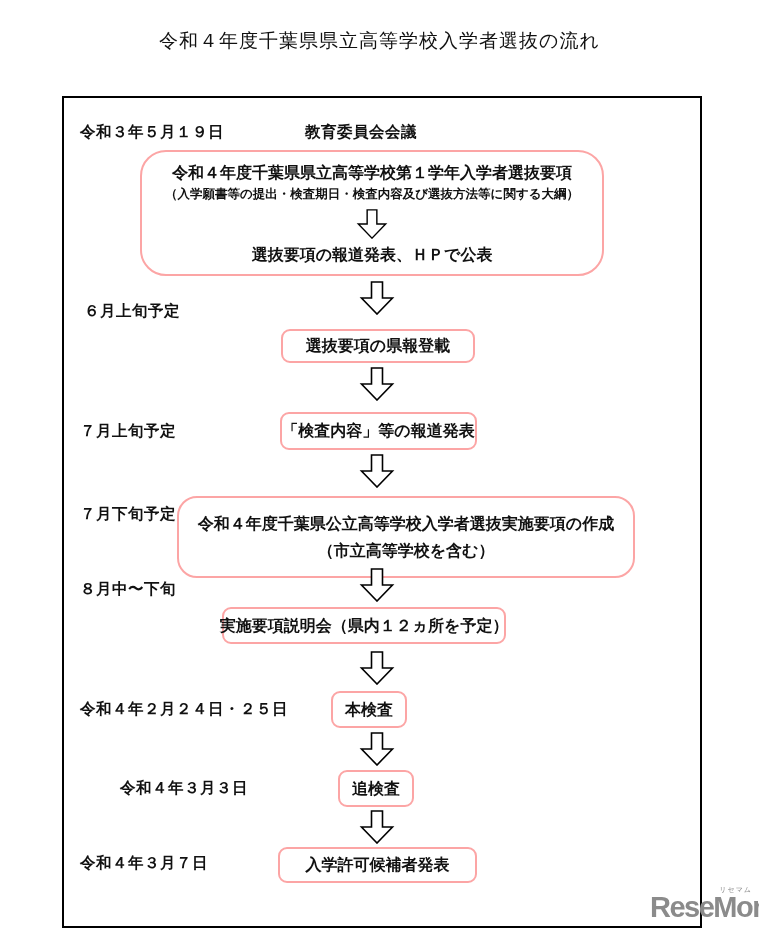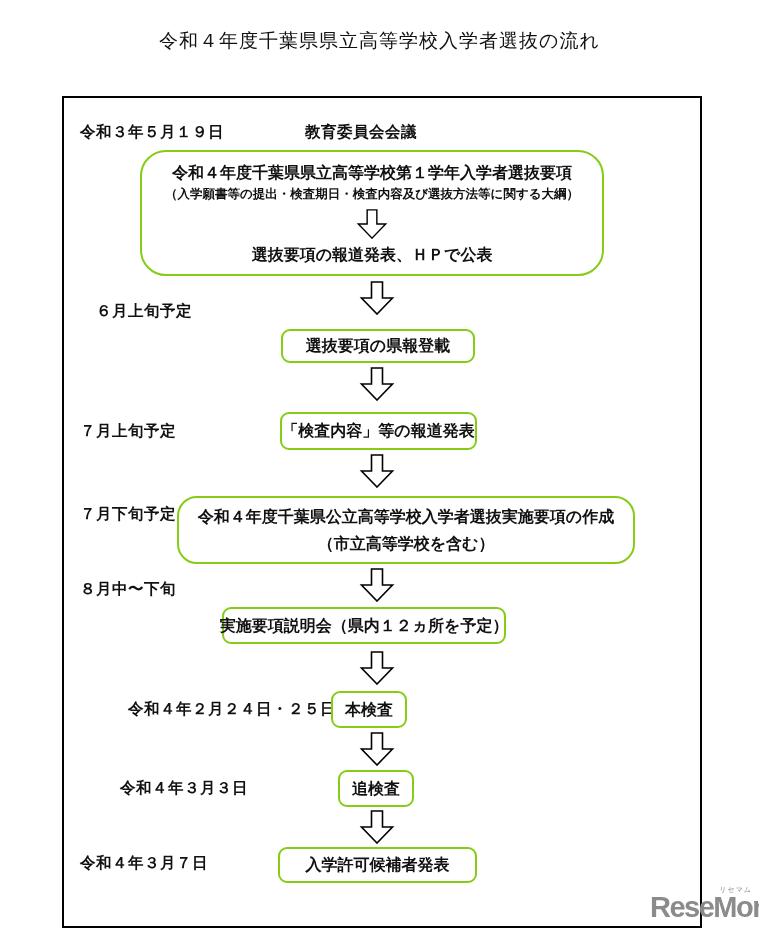--- a/index.html
+++ b/index.html
@@ -14,52 +14,52 @@
   }
   .outer-frame{
     position:absolute;left:62px;top:96px;width:640px;height:832px;
     border:2px solid #000;box-sizing:border-box;background:#fff;
   }
   .lbl{
     position:absolute;font-size:15.5px;font-weight:bold;
     letter-spacing:0.5px;white-space:nowrap;line-height:1.1;
   }
   .fbox{
-    position:absolute;border:2px solid #84cc16;border-radius:9px;background:#fff;
+    position:absolute;border:2px solid #fca5a5;border-radius:9px;background:#fff;
     box-sizing:border-box;display:flex;align-items:center;justify-content:center;
     font-size:16px;font-weight:bold;text-align:center;white-space:nowrap;
     line-height:1.1;
   }
   .big-box{
     flex-direction:column;border-radius:26px;justify-content:space-between;
     padding:12px 6px 10px 6px;
   }
   .big-box .sub{font-size:12.5px;font-weight:bold;}
   .box4{border-radius:20px;flex-direction:column;justify-content:center;gap:9px;padding:6px 0;}
   .arrow{position:absolute;width:36px;height:34px;}
   .arrow svg,.inline-arrow svg{display:block;}
   .inline-arrow{width:34px;height:30px;margin:1px auto 1px auto;}
   
   .d1{left:80px;top:123px;}
   .meeting{left:305px;top:123px;}
   .box1{left:140px;top:150px;width:464px;height:126px;}
   .a1{left:359px;top:281px;}
-  .d2{left:96px;top:302px;}
+  .d2{left:84px;top:302px;}
   .box2{left:281px;top:329px;width:194px;height:34px;}
   .a2{left:359px;top:367px;}
   .d3{left:80px;top:422px;}
   .box3{left:280px;top:412px;width:197px;height:38px;}
   .a3{left:359px;top:454px;}
   .d4{left:80px;top:505px;}
-  .box4{left:177px;top:496px;width:458px;height:68px;}
+  .box4{left:177px;top:496px;width:458px;height:82px;}
   .a4{left:359px;top:568px;}
   .d5{left:80px;top:580px;}
   .box5{left:222px;top:607px;width:284px;height:37px;}
   .a5{left:359px;top:651px;}
-  .d6{left:80px;top:700px;margin-left:48px;}
+  .d6{left:80px;top:700px;}
   .box6{left:331px;top:691px;width:76px;height:37px;}
   .a6{left:359px;top:732px;}
   .d7{left:80px;top:779px;margin-left:40px;}
   .box7{left:338px;top:770px;width:76px;height:37px;}
   .a7{left:359px;top:810px;}
   .d8{left:80px;top:854px;}
   .box8{left:278px;top:847px;width:199px;height:36px;text-align:center;}
   
   .logo{position:absolute;left:648px;top:886px;width:112px;height:44px;}
   .logo-word{

